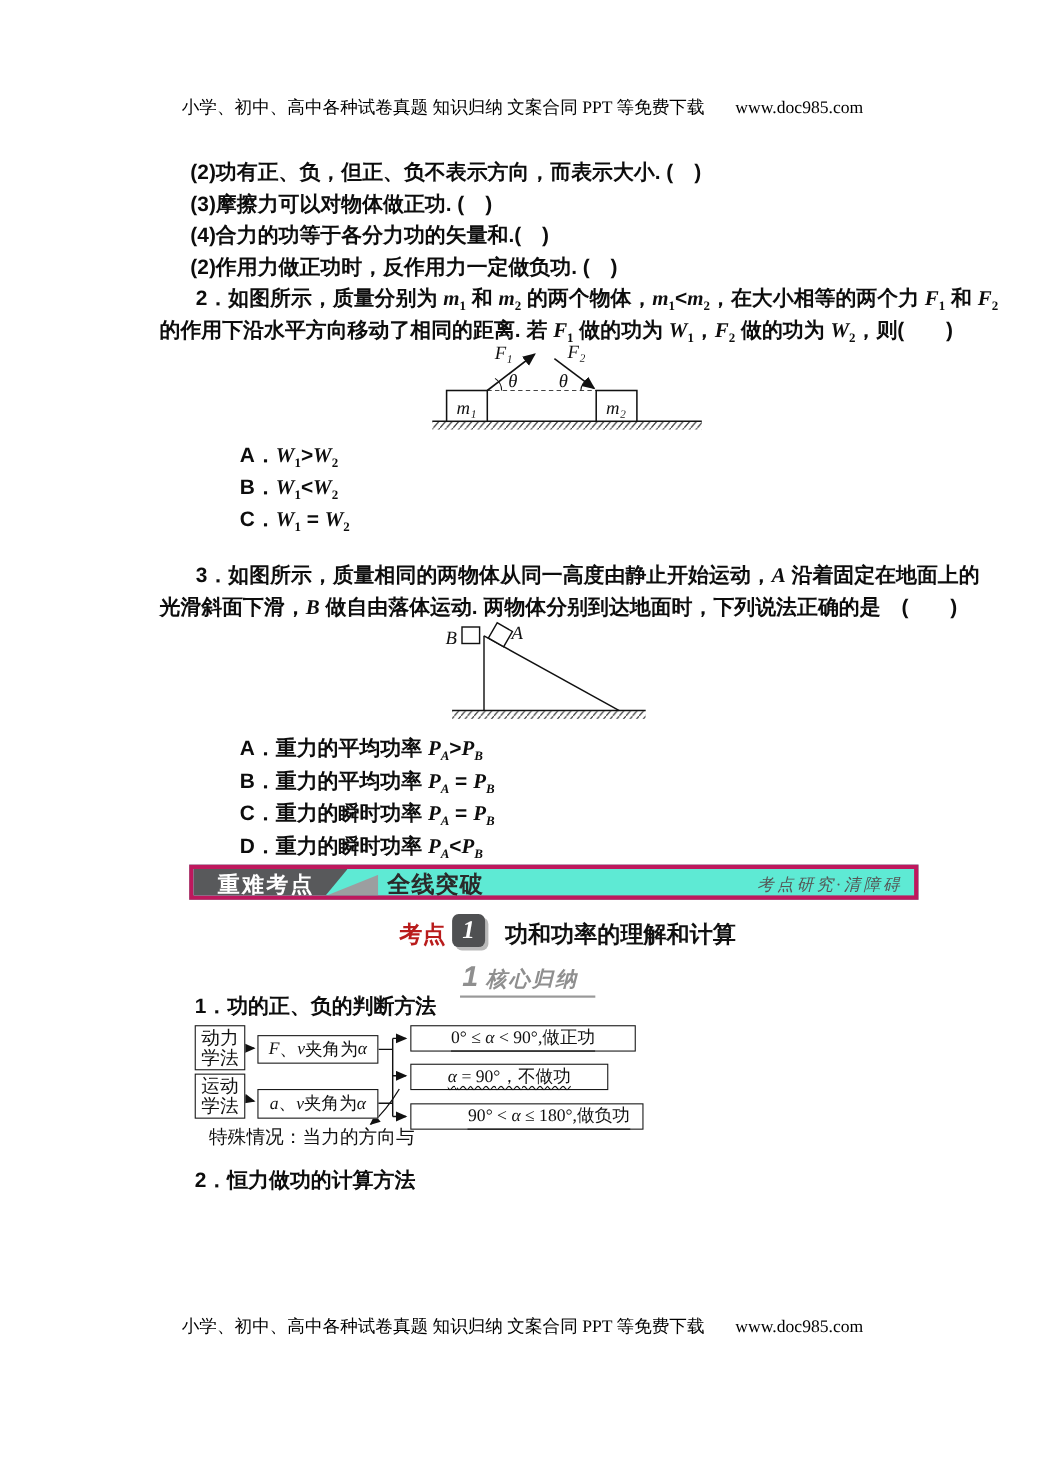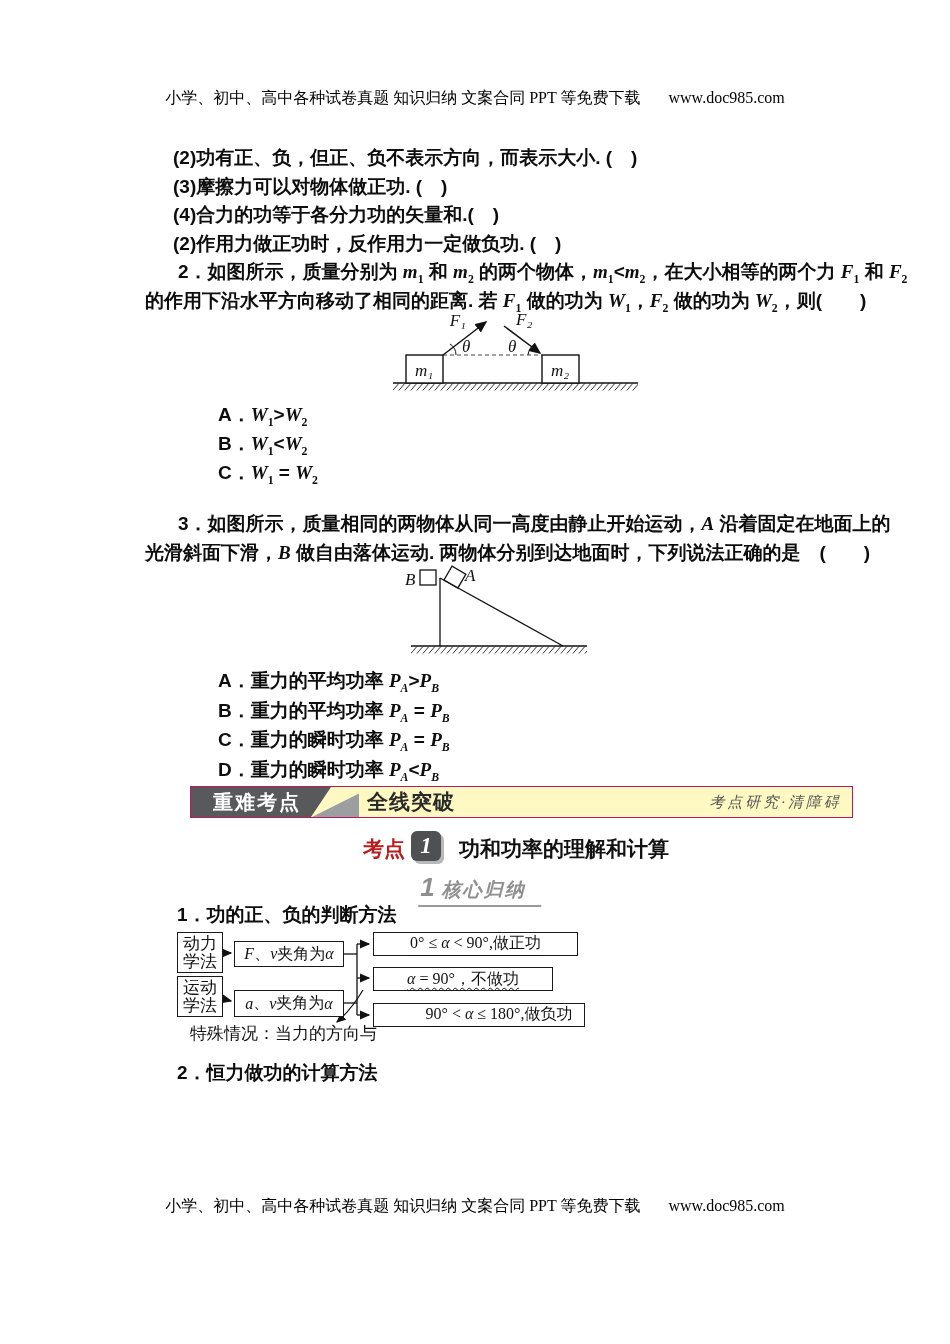--- a/index.html
+++ b/index.html
@@ -16,22 +16,22 @@
   .stem .ind{padding-left:33px;}
   .opts{position:absolute;left:178px;margin-left:40px;}
   .opts .opt{white-space:nowrap;}
   
   i{font-family:"Liberation Serif",serif;font-style:italic;}
   sub{font-family:"Liberation Serif",serif;font-size:0.62em;line-height:0;}
   
   .fig{position:absolute;}
   .fig text{font-family:"Liberation Serif",serif;font-style:italic;font-size:17px;fill:#111;}
   
-  .banner{position:absolute;left:190px;top:786px;width:663px;height:32px;
-          border:1px solid #be185d;background:#fef9c3;box-sizing:border-box;}
+  .banner{position:absolute;left:172px;top:786px;width:663px;height:32px;
+          border:4px solid #be185d;background:#5eead4;box-sizing:border-box;}
   .banner .wedge{position:absolute;left:118px;top:0;width:50px;height:100%;
                  background:#9c9ea0;clip-path:polygon(100% 22%,100% 100%,6% 100%);}
   .banner .dark{position:absolute;left:0;top:0;height:100%;width:140px;background:#58595b;
                 clip-path:polygon(0 0,140px 0,120px 100%,0 100%);
                 color:#fff;font-weight:700;font-size:20px;line-height:30px;
                 text-align:left;padding-left:22px;box-sizing:border-box;letter-spacing:2px;}
   .banner .light{position:absolute;left:176px;top:0;line-height:30px;
                  font-weight:700;font-size:21px;color:#2a2a2a;letter-spacing:1px;}
   .banner .right{position:absolute;right:10px;top:0;line-height:30px;
                  font-family:"Liberation Serif",serif;font-style:italic;

